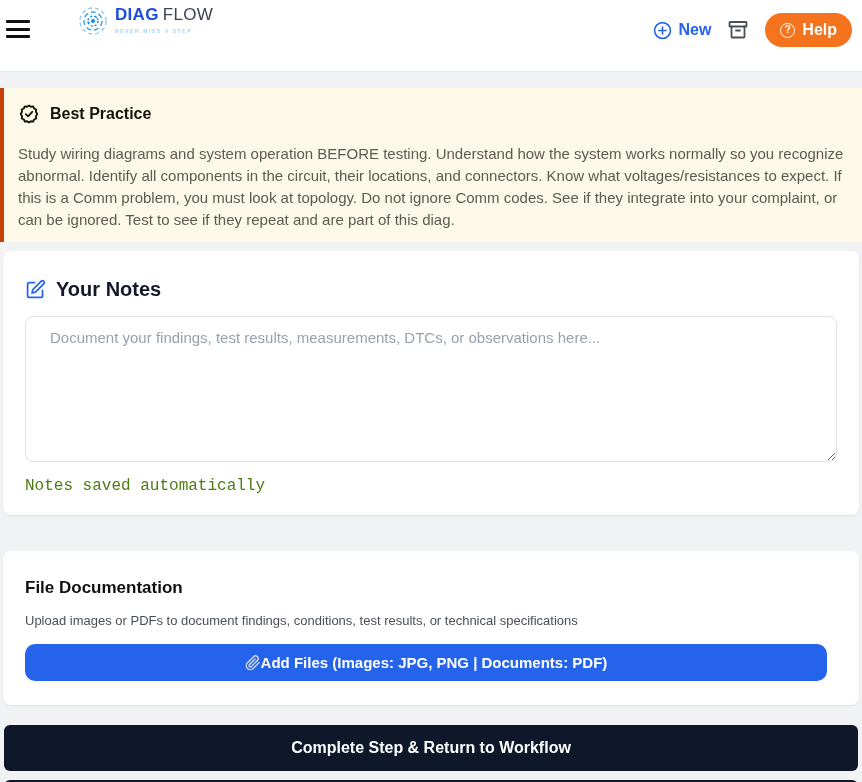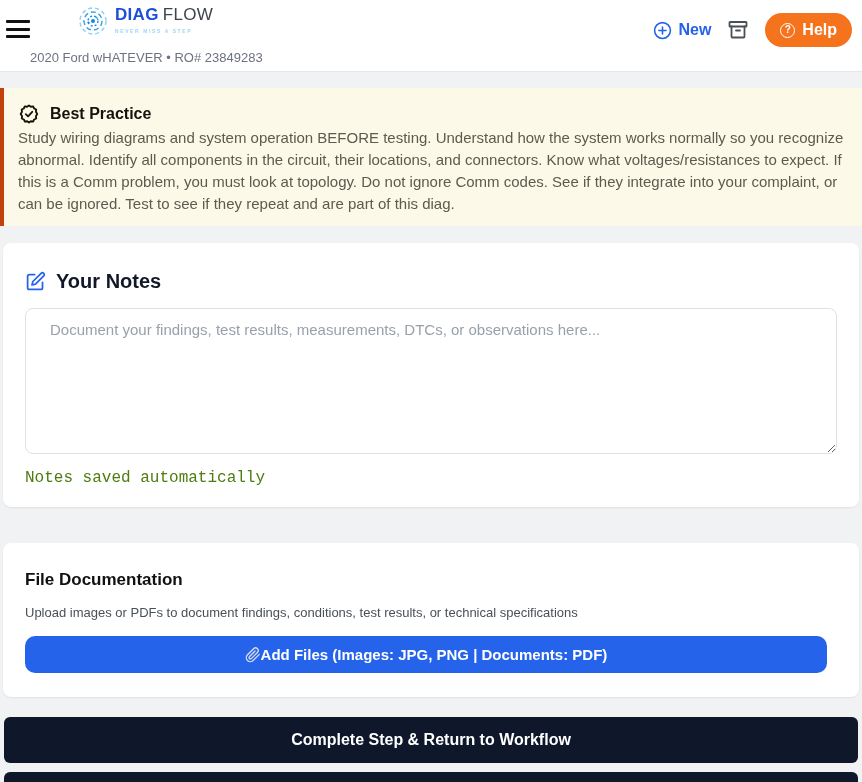--- a/index.html
+++ b/index.html
@@ -58,29 +58,29 @@
   }
 
   
   .alert {
     margin-top: 16px; background: #fdf9e8; border-left: 4px solid #c2410c;
     padding: 15px 14px 11px 14px;
   }
   .alert-head { display: flex; align-items: center; gap: 10px; }
   .alert-title { font-size: 16px; font-weight: 700; color: #15130b; }
   .alert-body {
-    margin-top: 2px; font-size: 15px; line-height: 22px; color: #5d5a50;
+    margin-top: 18px; font-size: 15px; line-height: 22px; color: #5d5a50;
   }
 
   
   .card {
     background: #fff; margin: 0 3px; border-radius: 8px;
     box-shadow: 0 1px 2px rgba(0,0,0,.07);
   }
-  .notes-card { margin-top: 17px; padding: 27px 22px 20px 22px; }
+  .notes-card { margin-top: 9px; padding: 27px 22px 20px 22px; }
   .notes-head { display: flex; align-items: center; gap: 10px; }
   .notes-title { font-size: 20px; font-weight: 700; color: #111827; }
   .notes-textarea {
     margin-top: 15px; width: 100%; height: 146px; resize: vertical;
     border: 1px solid #dee2e6; border-radius: 8px; padding: 12px 24px;
     font-family: "Liberation Sans", sans-serif; font-size: 15px; color: #212529;
     outline: none;
   }
   .notes-textarea::placeholder { color: #98a1ab; }
   .autosave-note { margin-top: 11px; font-size: 16px; color: #4d7c0f; font-family: Liberation Mono, monospace; }
@@ -130,21 +130,20 @@
           <circle cx="10.5" cy="16.5" r="1.1" fill="#1287e0"></circle>
           <circle cx="18.5" cy="11.5" r="1.1" fill="#3aa0e8"></circle>
         </svg>
       </span>
       <span class="logo-text-col">
         <span class="logo-line"><span class="brand-primary">DIAG</span><span class="brand-secondary">FLOW</span></span>
         <span class="logo-tagline">NEVER MISS A STEP</span>
       </span>
     </div>
 
-    <div class="vehicle-info">2020 Ford wHATEVER • RO# 23849283</div>
 
     <div class="header-right">
       <button class="new-link">
         <span>
           <svg width="19" height="19" viewBox="0 0 24 24" fill="none" stroke="#2563eb" stroke-width="2" stroke-linecap="round">
             <circle cx="12" cy="12" r="10"></circle>
               <line x1="12" y1="7.5" x2="12" y2="16.5"></line>
               <line x1="7.5" y1="12" x2="16.5" y2="12"></line>
           </svg>
         </span>

